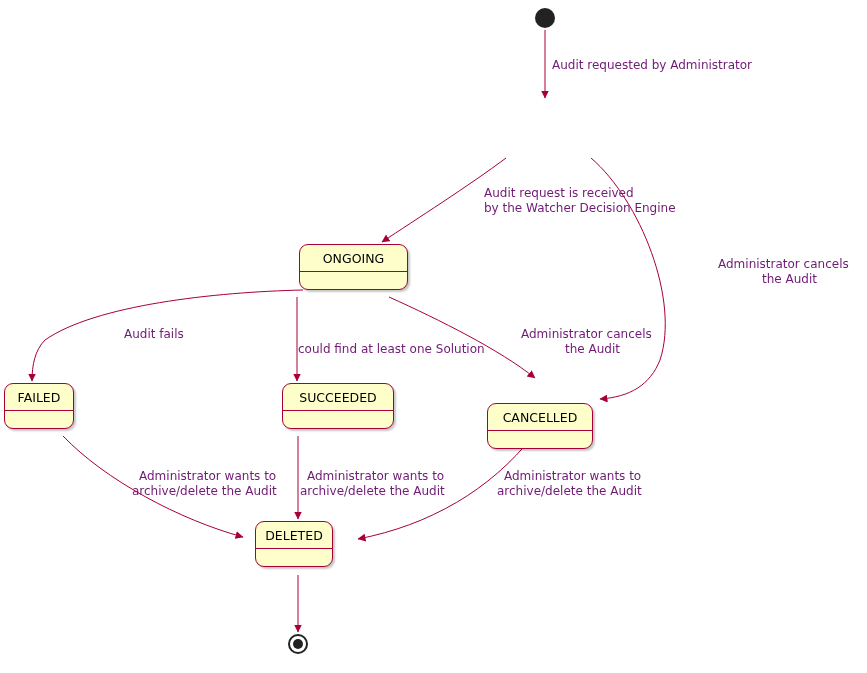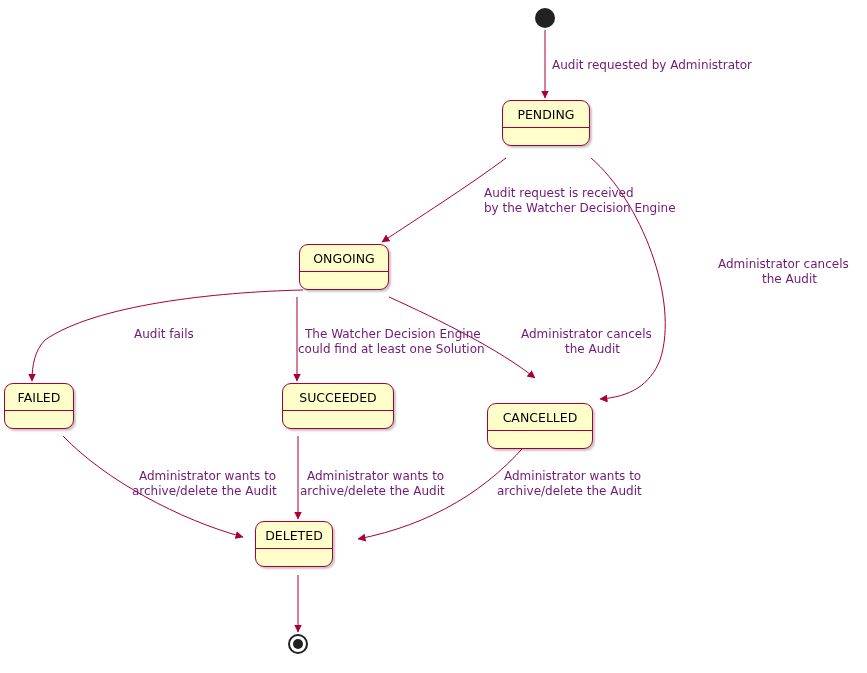--- a/index.html
+++ b/index.html
@@ -99,26 +99,22 @@
 
     <path d="M298,436 L298,519" stroke="#a80036" fill="none" marker-end="url(#arrow)"></path>
 
     <path d="M533,436 C490,490 430,525 358,539" stroke="#a80036" fill="none" marker-end="url(#arrow)"></path>
 
     <path d="M298,575 L298,632" stroke="#a80036" fill="none" marker-end="url(#arrow)"></path>
   </svg>
 
   <div class="node-dot start-dot" style="left:535px; top:8px;"></div>
 
-  <div class="state" style="left:502px; top:100px; width:88px;">
-    <div class="title">PENDING</div>
-    <div class="body"></div>
-  </div>
 
-  <div class="state" style="left:299px; top:244px; width:90px;">
+  <div class="state" style="left:299px; top:244px; width:109px;">
     <div class="title">ONGOING</div>
     <div class="body"></div>
   </div>
 
   <div class="state" style="left:4px; top:383px; width:70px;">
     <div class="title">FAILED</div>
     <div class="body"></div>
   </div>
 
   <div class="state" style="left:243px; top:383px; width:112px;margin-left:39px;">
@@ -141,23 +137,22 @@
   </div>
 
   <div class="edge-label" style="left:552px; top:58px;">Audit requested by Administrator</div>
 
   <div class="edge-label center" style="left:484px; top:186px;">Audit request is received</div>
   <div class="edge-label center" style="left:484px; top:201px;">by the Watcher Decision Engine</div>
 
   <div class="edge-label" style="left:718px; top:257px;">Administrator cancels</div>
   <div class="edge-label" style="left:762px; top:272px;">the Audit</div>
 
-  <div class="edge-label" style="left:134px; top:327px;">Audit fails</div>
+  <div class="edge-label" style="left:124px; top:327px;">Audit fails</div>
 
-  <div class="edge-label" style="left:305px; top:327px;">The Watcher Decision Engine</div>
   <div class="edge-label" style="left:298px; top:342px;">could find at least one Solution</div>
 
   <div class="edge-label" style="left:521px; top:327px;">Administrator cancels</div>
   <div class="edge-label" style="left:565px; top:342px;">the Audit</div>
 
   <div class="edge-label" style="left:139px; top:469px;">Administrator wants to</div>
   <div class="edge-label" style="left:132px; top:484px;">archive/delete the Audit</div>
 
   <div class="edge-label" style="left:307px; top:469px;">Administrator wants to</div>
   <div class="edge-label" style="left:300px; top:484px;">archive/delete the Audit</div>

